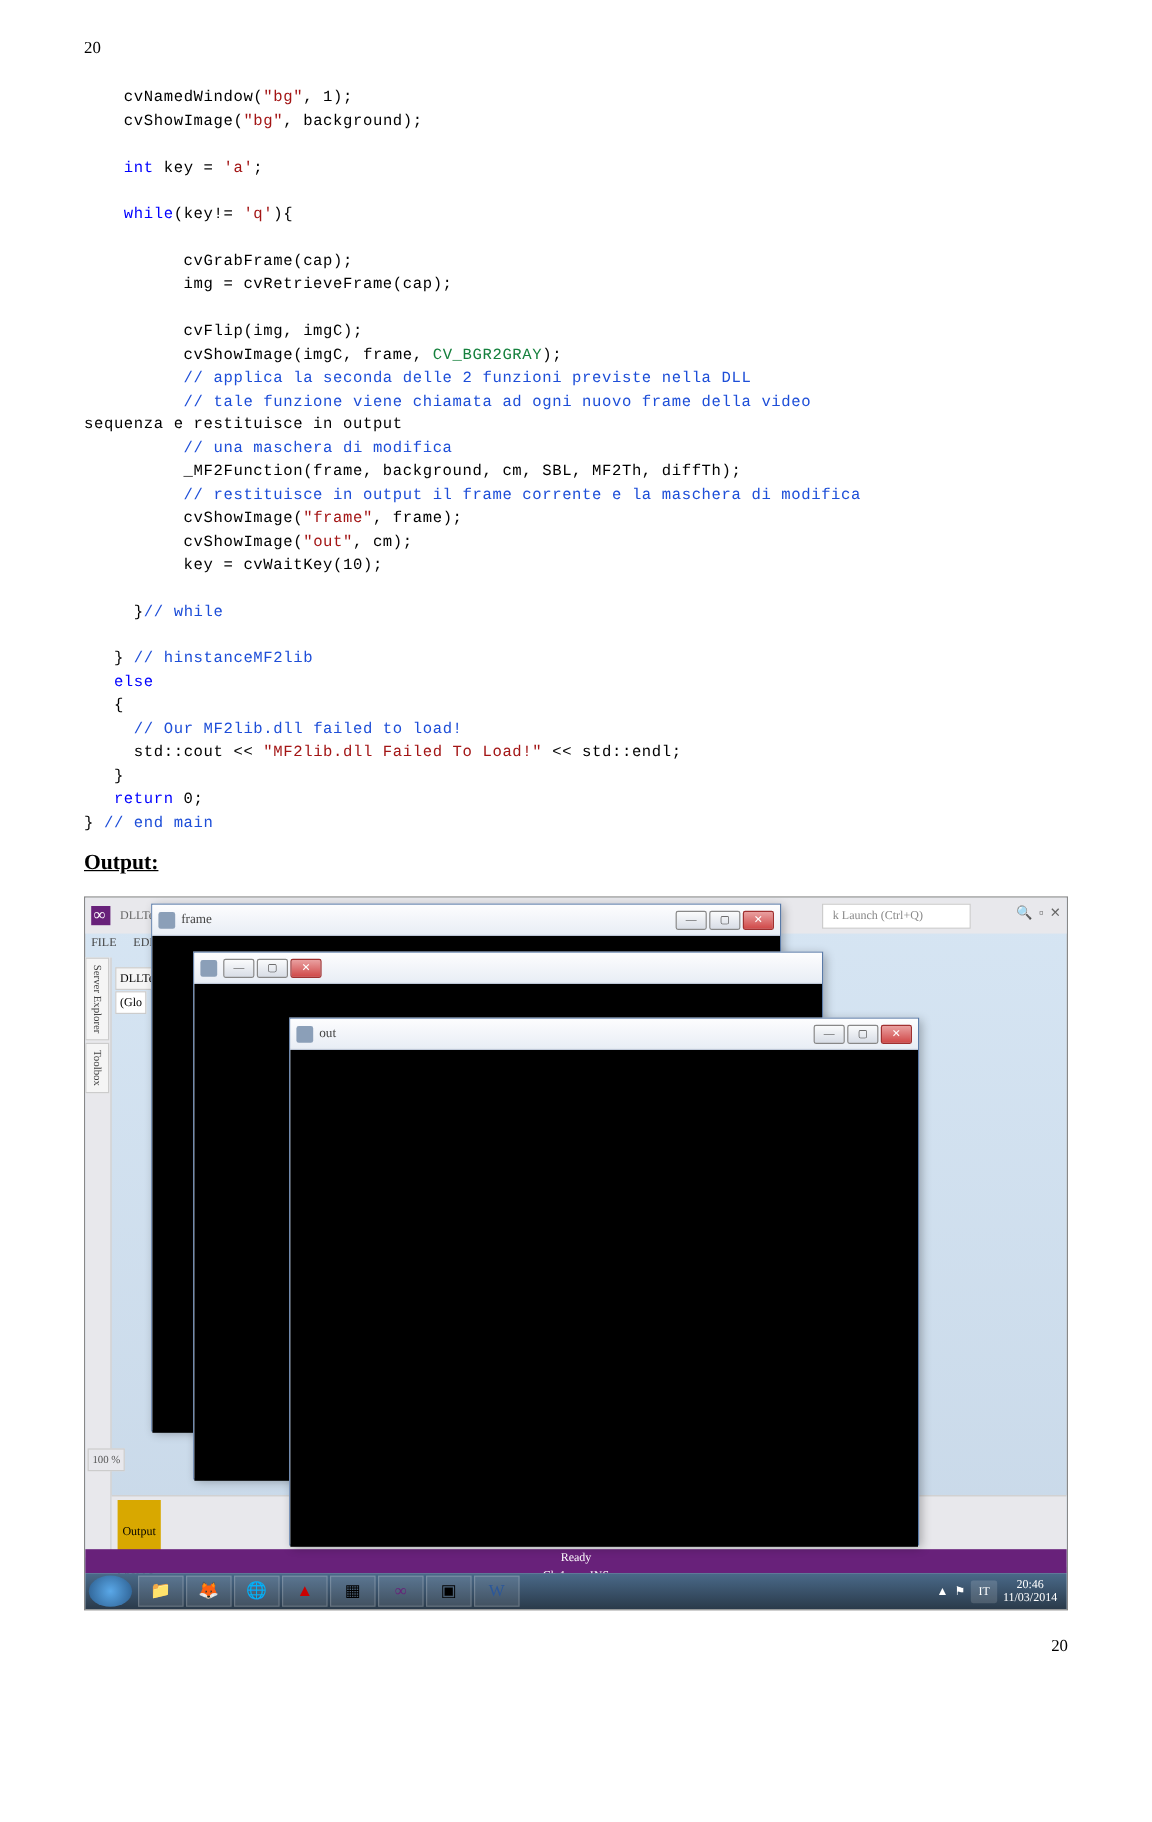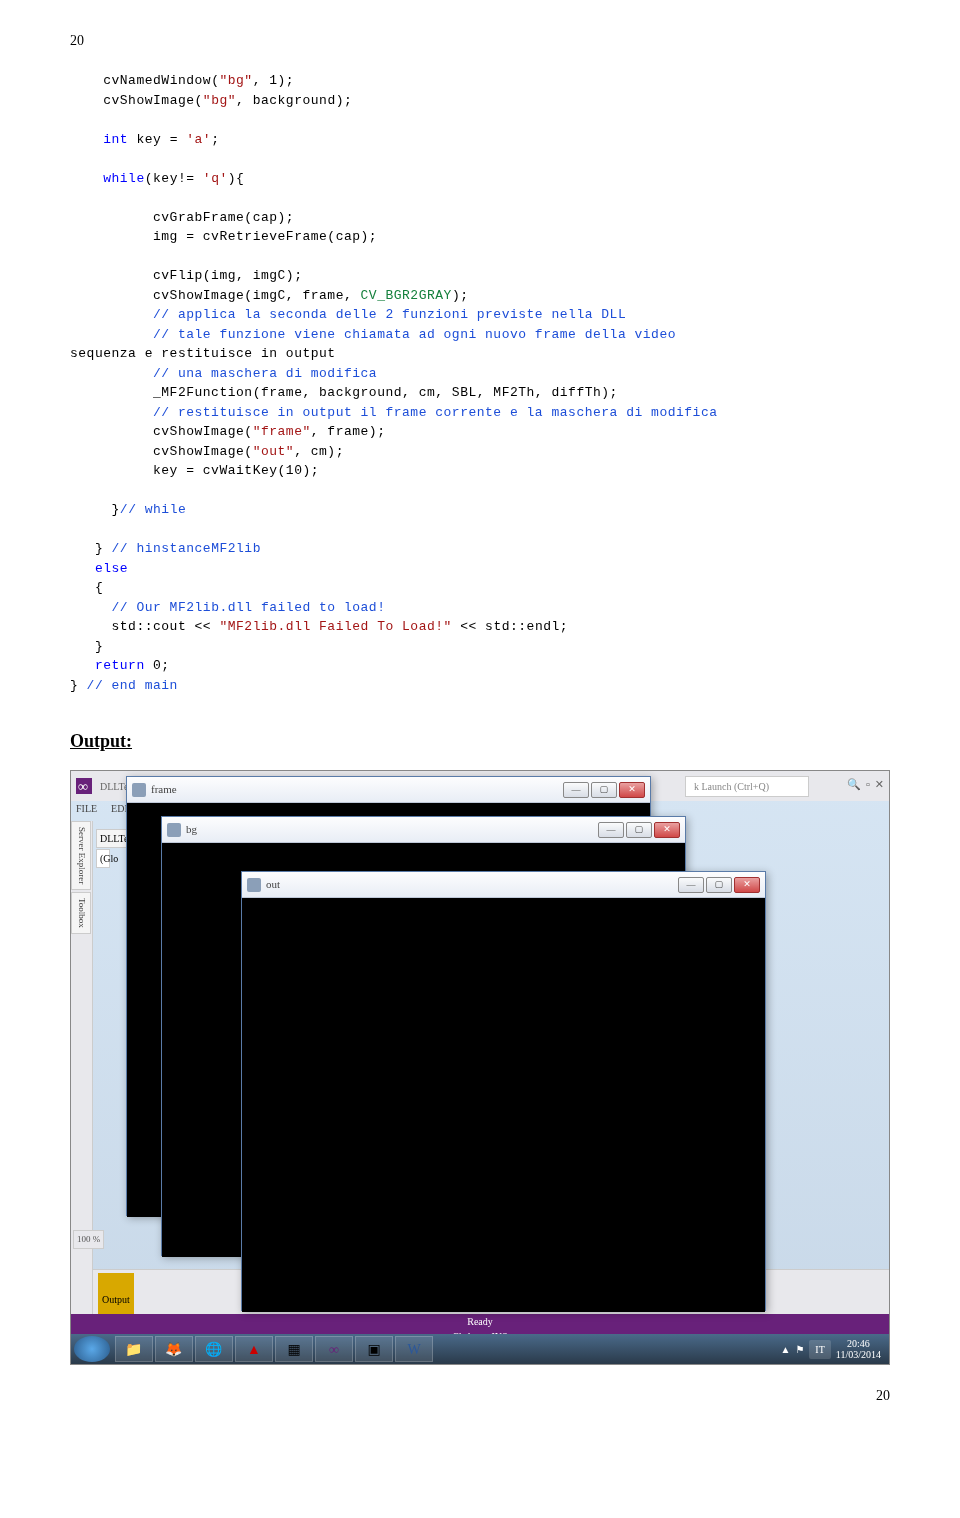--- a/index.html
+++ b/index.html
@@ -23,21 +23,21 @@
     .code-string { color: #a31515; }
     .code-type { color: #0000ff; }
     .code-keyword { color: #0000ff; }
     .code-comment { color: #1d4ed8; }
     .code-macro { color: #15803d; }
     .code-return { color: #0000ff; }
     .output-heading {
       font-size: 18px;
       font-weight: bold;
       text-decoration: underline;
-      margin-top: 33px;
+      margin-top: 10px;
       margin-bottom: 15px;
     }
     .screenshot-container {
       width: 820px;
       height: 595px;
       background: linear-gradient(to bottom, #d6e5f3 0%, #c8d8e8 100%);
       position: relative;
       border: 1px solid #888;
       overflow: hidden;
     }
@@ -297,21 +297,21 @@
     <span>FILE</span>
     <span>EDI</span>
   </div>
 
   <div class="vs-left-panel">
     <div class="vs-tab-vert">Server Explorer</div>
     <div class="vs-tab-vert">Toolbox</div>
   </div>
 
   <div style="position:absolute; left:25px; top:58px; font-size:10px; border:1px solid #ccc; padding:1px 3px; background:#f5f5f5;">DLLTes</div>
-  <div style="position:absolute; left:25px; top:78px; font-size:10px; border:1px solid #ccc; padding:1px 3px; background:#fff; width:14px;">(Glo</div>
+  <div style="position:absolute; left:25px; top:78px; font-size:10px; border:1px solid #ccc; padding:1px 3px; background:#fff; width:26px;">(Glo</div>
 
   <div class="left-pct">100 %</div>
 
   <div class="vs-bottom-panel">
     <div style="background:#d8a800; color:#000; padding:19px 4px; display:inline-block;">Output</div>
     <div style="margin-top:3px;">Show o</div>
   </div>
 
   <div class="vs-statusbar">
     <span>Ready</span>
@@ -331,21 +331,20 @@
         <div class="win-btn">▢</div>
         <div class="win-btn close">✕</div>
       </div>
     </div>
     <div class="opencv-content" style="height:414px;"></div>
   </div>
 
   <div class="opencv-window" style="left:90px; top:45px; width:525px; height:440px;">
     <div class="opencv-titlebar">
       <div class="opencv-icon"></div>
-      <span class="opencv-title-text">bg</span>
       <div class="window-btns">
         <div class="win-btn">—</div>
         <div class="win-btn">▢</div>
         <div class="win-btn close">✕</div>
       </div>
     </div>
     <div class="opencv-content" style="height:414px;"></div>
   </div>
 
   <div class="opencv-window" style="left:170px; top:100px; width:525px; height:440px;">

